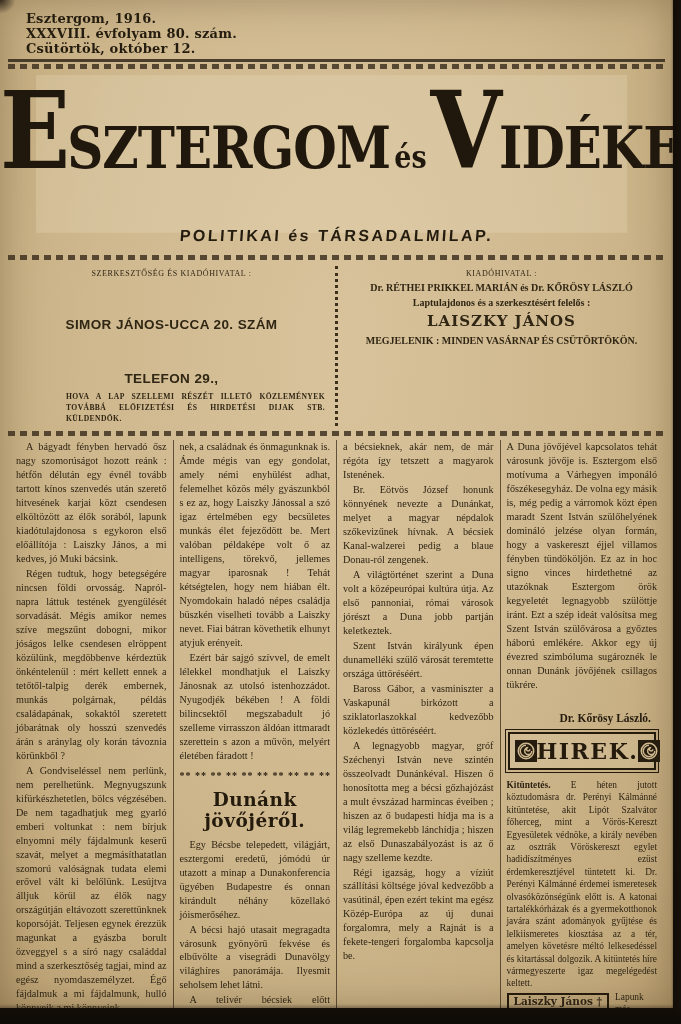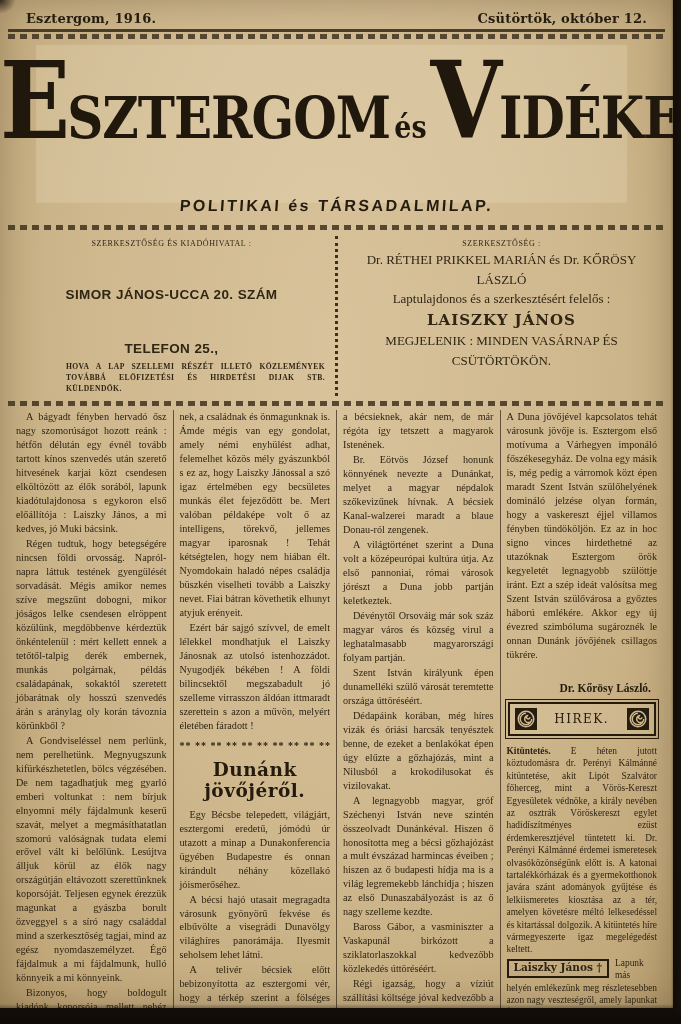--- a/index.html
+++ b/index.html
@@ -22,21 +22,21 @@
   .edge-bottom{position:absolute;left:0;bottom:0;width:681px;height:20px;
     background:linear-gradient(180deg, rgba(18,13,7,0), rgba(18,13,7,.7) 45%, #0e0a06 85%);}
   .corner-smudge{position:absolute;left:0;top:0;width:16px;height:14px;
     background:radial-gradient(ellipse at 0 0, rgba(20,14,8,.8), rgba(20,14,8,0) 70%);}
 
   
   .topbar{
     display:flex;justify-content:space-between;align-items:baseline;
     padding:11px 26px 2px 26px;
     font-family:"DejaVu Serif", serif;font-weight:700;font-size:13px;
-    color:#241c0f;letter-spacing:.2px;
+    color:#241c0f;letter-spacing:.2px;flex-direction:column;
   }
   .top-rule{height:3px;background:#32281a;margin:1px 8px 2px 8px;opacity:.85;}
   .dash-rule{height:5px;margin:0 8px;
     background:repeating-linear-gradient(90deg,#362a19 0 7px, rgba(0,0,0,0) 7px 12px);
     opacity:.8;}
 
   
   .masthead{
     position:relative;text-align:center;margin-top:4px;height:152px;
     transform:scaleY(1.16);transform-origin:50% 20%;
@@ -58,21 +58,21 @@
   
   .imprint{
     display:flex;align-items:stretch;margin:0 8px;
     border-top:0;padding:6px 0 5px 0;color:#302614;
   }
   .imprint-cell{flex:1;padding:2px 10px;text-align:center;}
   .imprint-cell + .imprint-cell{border-left:3px dotted #3c2f1b;}
   .imp-tiny{font-size:8px;font-weight:400;letter-spacing:.6px;line-height:1.5;}
   .imp-big{font-family:Liberation Sans, sans-serif;font-weight:700;font-size:13.5px;letter-spacing:.4px;line-height:1.35;margin-top:36px;}
   .imp-note{font-size:7.6px;font-weight:700;letter-spacing:.4px;line-height:1.45;text-align:justify;margin-top:3px;margin-left:48px;}
-  .imp-mid{font-size:13px;font-weight:400;line-height:1.5;}
+  .imp-mid{font-size:10px;font-weight:700;line-height:1.5;}
   .imp-owner{font-family:"DejaVu Serif", serif;font-weight:700;font-size:15px;letter-spacing:1px;line-height:1.5;}
   .imp-price-title{font-size:10px;font-weight:700;letter-spacing:.8px;}
   .imp-price{font-size:8px;font-weight:700;letter-spacing:.4px;line-height:1.55;}
   .imp-strong{font-size:10px;font-weight:700;letter-spacing:.6px;line-height:1.5;}
 
   
   .bodygrid{
     display:flex;margin:4px 10px 0 10px;height:700px;overflow:hidden;
   }
   .col{flex:1;padding:0 6px;overflow:hidden;}
@@ -96,62 +96,63 @@
     margin:20px 6px 8px 0;color:#241b0d;
   }
 
   
   .hirek-box{
     display:flex;align-items:center;justify-content:space-between;
     border:2px solid #241b0d;outline:1px solid #241b0d;outline-offset:2px;
     padding:4px 5px;margin:4px 1px 9px 1px;background:rgba(240,226,198,.15);
   }
   .hirek-title{
-    font-family:"DejaVu Serif", serif;font-weight:400;font-size:12px;
+    font-family:"DejaVu Serif", serif;font-weight:700;font-size:22px;
     letter-spacing:1.5px;color:#241b0d;
   }
   .orn{width:22px;height:22px;display:inline-block;flex:0 0 auto;}
   .hirek-item{font-size:9.4px !important;line-height:1.32 !important;}
   .laiszky-box{
     float:left;border:2px solid #241b0d;padding:0 5px 1px 5px;margin:2px 6px 1px 0;
     font-family:"DejaVu Serif", serif;font-weight:700;font-size:10.5px;white-space:nowrap;
   }
   .notice{
     font-size:9px !important;line-height:1.3 !important;margin-left:14px !important;
     text-indent:8px !important;
   }
 </style>
 </head>
 <body>
 
 <div class="paper">
 
   <div class="topbar">
     <span>Esztergom, 1916.</span>
+    <span>XXXVIII. évfolyam 80. szám.</span>
     <span>Csütörtök, október 12.</span>
   </div>
   <div class="top-rule"></div>
   <div class="dash-rule"></div>
 
   <div class="masthead">
     <span class="mh-init">E</span><span class="mh-rest">SZTERGOM</span><span class="mh-es">és</span><span class="mh-init">V</span><span class="mh-rest">IDÉKE</span>
   </div>
   <div class="subtitle">POLITIKAI és TÁRSADALMILAP.</div>
 
   <div class="dash-rule"></div>
 
   <div class="imprint">
     <div class="imprint-cell">
       <div class="imp-tiny">SZERKESZTŐSÉG ÉS KIADÓHIVATAL :</div>
       <div class="imp-big">SIMOR JÁNOS-UCCA 20. SZÁM</div>
-      <div class="imp-big">TELEFON 25.,</div>
+      <div class="imp-big">TELEFON 29.,</div>
       <div class="imp-note">HOVA A LAP SZELLEMI RÉSZÉT ILLETŐ KÖZLEMÉNYEK TOVÁBBÁ ELŐFIZETÉSI ÉS HIRDETÉSI DIJAK STB. KÜLDENDŐK.</div>
     </div>
     <div class="imprint-cell">
-      <div class="imp-tiny">SZERKESZTŐSÉG :</div>
+      <div class="imp-tiny">KIADÓHIVATAL :</div>
       <div class="imp-mid">Dr. RÉTHEI PRIKKEL MARIÁN és Dr. KŐRÖSY LÁSZLÓ</div>
       <div class="imp-mid">Laptulajdonos és a szerkesztésért felelős :</div>
       <div class="imp-owner">LAISZKY JÁNOS</div>
       <div class="imp-mid">MEGJELENIK : MINDEN VASÁRNAP ÉS CSÜTÖRTÖKÖN.</div>
     </div>
   </div>
 
   <div class="dash-rule"></div>
 
   <div class="bodygrid">
@@ -169,27 +170,25 @@
       <div class="separator">** ** ** ** ** ** ** ** ** ** **</div>
       <div class="headline headline2">Dunánk jövőjéről.</div>
       <p>Egy Bécsbe telepedett, világjárt, esztergomi eredetű, jómódú úr utazott a minap a Dunakonferencia ügyében Budapestre és onnan kirándult néhány közellakó jóismerőséhez.</p>
       <p>A bécsi hajó utasait megragadta városunk gyönyörű fekvése és elbűvölte a visegrádi Dunavölgy világhíres panorámája. Ilyesmit seholsem lehet látni.</p>
       <p>A telivér bécsiek előtt bebizonyította az esztergomi vér, hogy a térkép szerint a fölséges Duna legnagyobb része Magyarországé, mely óriási Z alakjában bizonyította magyar tulajdonjogát. Csak a bölcsője a németeké s az ágya az alsó Balkán-államoké.</p>
 
     </div>
 
     <div class="col">
       <p class="noindent">a bécsieknek, akár nem, de már régóta így tetszett a magyarok Istenének.</p>
-      <p>Br. Eötvös József honunk könnyének nevezte a Dunánkat, melyet a magyar népdalok szőkevizűnek hívnak. A bécsiek Kanal-walzerei maradt a blaue Donau-ról zengenek.</p>
+      <p>Br. Eötvös József honunk könnyének nevezte a Dunánkat, melyet a magyar népdalok szőkevizűnek hívnak. A bécsiek Kanal-walzerei pedig a blaue Donau-ról zengenek.</p>
       <p>A világtörténet szerint a Duna volt a középeurópai kultúra útja. Az első pannoniai, római városok jórészt a Duna jobb partján keletkeztek.</p>
-      <p>Dévénytől Orsováig már sok száz magyar város és község virul a leghatalmasabb magyarországi folyam partján.</p>
       <p>Szent István királyunk épen dunamelléki szülő városát teremtette országa úttöréséért.</p>
-      <p>Dédapáink korában, még híres vizák és óriási harcsák tenyésztek benne, de ezeket a benlakókat épen úgy elűzte a gőzhajózás, mint a Nilusból a krokodilusokat és vizilovakat.</p>
+      <p>Baross Gábor, a vasminiszter a Vaskapunál birkózott a sziklatorlaszokkal kedvezőbb közlekedés úttöréséért.</p>
       <p>A legnagyobb magyar, gróf Széchenyi István neve szintén összeolvadt Dunánkéval. Hiszen ő honosította meg a bécsi gőzhajózást a mult évszázad harmincas éveiben ; hiszen az ő budapesti hídja ma is a világ legremekebb lánchídja ; hiszen az első Dunaszabályozást is az ő nagy szelleme kezdte.</p>
-      <p>Baross Gábor, a vasminiszter a Vaskapunál birkózott a sziklatorlaszokkal kedvezőbb közlekedés úttöréséért.</p>
       <p>Régi igazság, hogy a víziút szállítási költsége jóval kedvezőbb a vasútinál, épen ezért tekint ma egész Közép-Európa az új dunai forgalomra, mely a Rajnát is a fekete-tengeri forgalomba kapcsolja be.</p>
 
     </div>
 
     <div class="col">
       <p class="noindent">A Duna jövőjével kapcsolatos tehát városunk jövője is. Esztergom első motívuma a Várhegyen imponáló főszékesegyház. De volna egy másik is, még pedig a várromok közt épen maradt Szent István szülőhelyének domináló jelzése olyan formán, hogy a vaskereszt éjjel villamos fényben tündököljön. Ez az in hoc signo vinces hirdethetné az utazóknak Esztergom örök kegyeletét legnagyobb szülöttje iránt. Ezt a szép ideát valósítsa meg Szent István szülővárosa a győztes háború emlékére. Akkor egy új évezred szimbóluma sugároznék le onnan Dunánk jövőjének csillagos tükrére.</p>
       <div class="signature">Dr. Kőrösy László.</div>
 
       <div class="hirek-box">
         <span class="orn">

